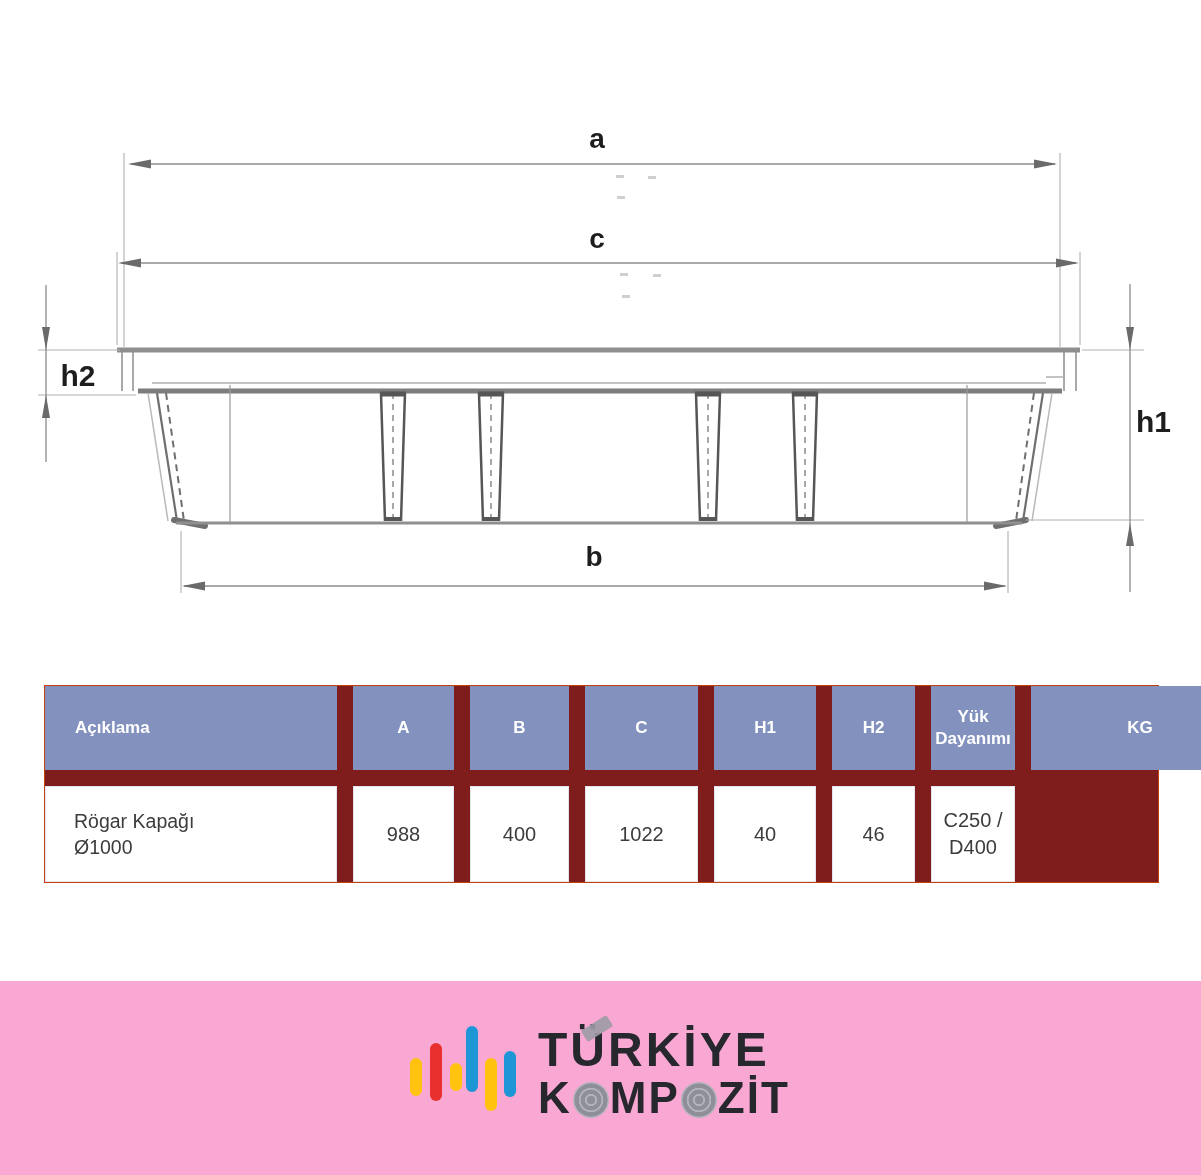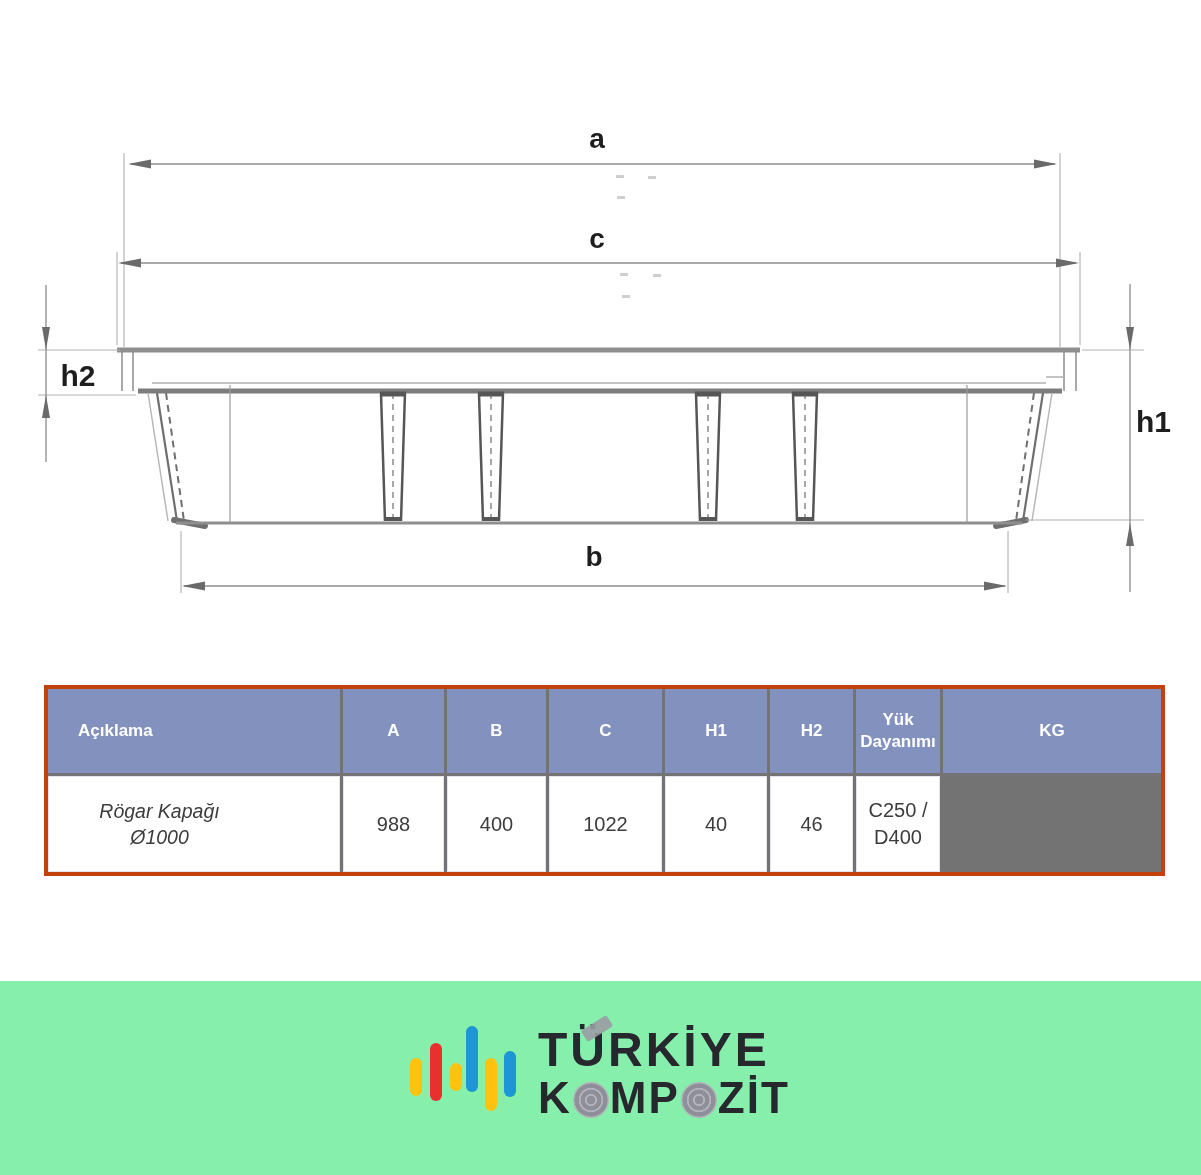--- a/index.html
+++ b/index.html
@@ -9,38 +9,38 @@
   }
   
   .drawing{position:absolute;left:0;top:0;}
   .dim-label{font-family:"Liberation Sans", sans-serif;font-weight:bold;fill:#1e1e1e;}
   
   .spec-table{
     position:absolute;left:44px;top:685px;width:1113px;
     display:grid;
     grid-template-columns:292px 101px 99px 113px 102px 83px 84px 218px;
     grid-template-rows:84px 96px;
-    gap:3px;background:#737373;border:4px solid #c2410c;
+    gap:16px;background:#7f1d1d;border:1px solid #c2410c;
   }
   .th{
     background:#8391be;color:#ffffff;font-weight:bold;font-size:17px;
     display:flex;align-items:center;justify-content:center;text-align:center;line-height:1.3;
   }
   .th.left{justify-content:flex-start;padding-left:30px;}
   .td{
     background:#ffffff;color:#3c3c3c;font-size:20px;border:1px solid #e4e4f1;
     display:flex;align-items:center;justify-content:center;text-align:center;line-height:1.35;
   }
-  .td.left{justify-content:flex-start;padding-left:28px;text-align:center;font-size:19.5px;font-style:italic;}
+  .td.left{justify-content:flex-start;padding-left:28px;text-align:left;font-size:19.5px;}
   .wrap-narrow{display:inline-block;max-width:100px;}
   .wrap-desc{display:inline-block;max-width:165px;}
   .wrap-load{display:inline-block;max-width:82px;}
   
   .footer{
-    position:absolute;left:0;top:981px;width:1201px;height:194px;background:#86efac;
+    position:absolute;left:0;top:981px;width:1201px;height:194px;background:#f9a8d4;
   }
   .logo{position:absolute;left:408px;top:45px;display:flex;align-items:flex-start;}
   .bars{position:relative;width:112px;height:90px;flex:0 0 auto;}
   .bar{position:absolute;width:12px;border-radius:6px;}
   .logo-text{margin-left:18px;color:#27272e;}
   .brand1{
     position:relative;font-size:48px;font-weight:bold;letter-spacing:3px;line-height:1.0;
     white-space:nowrap;
   }
   .u-accent{

